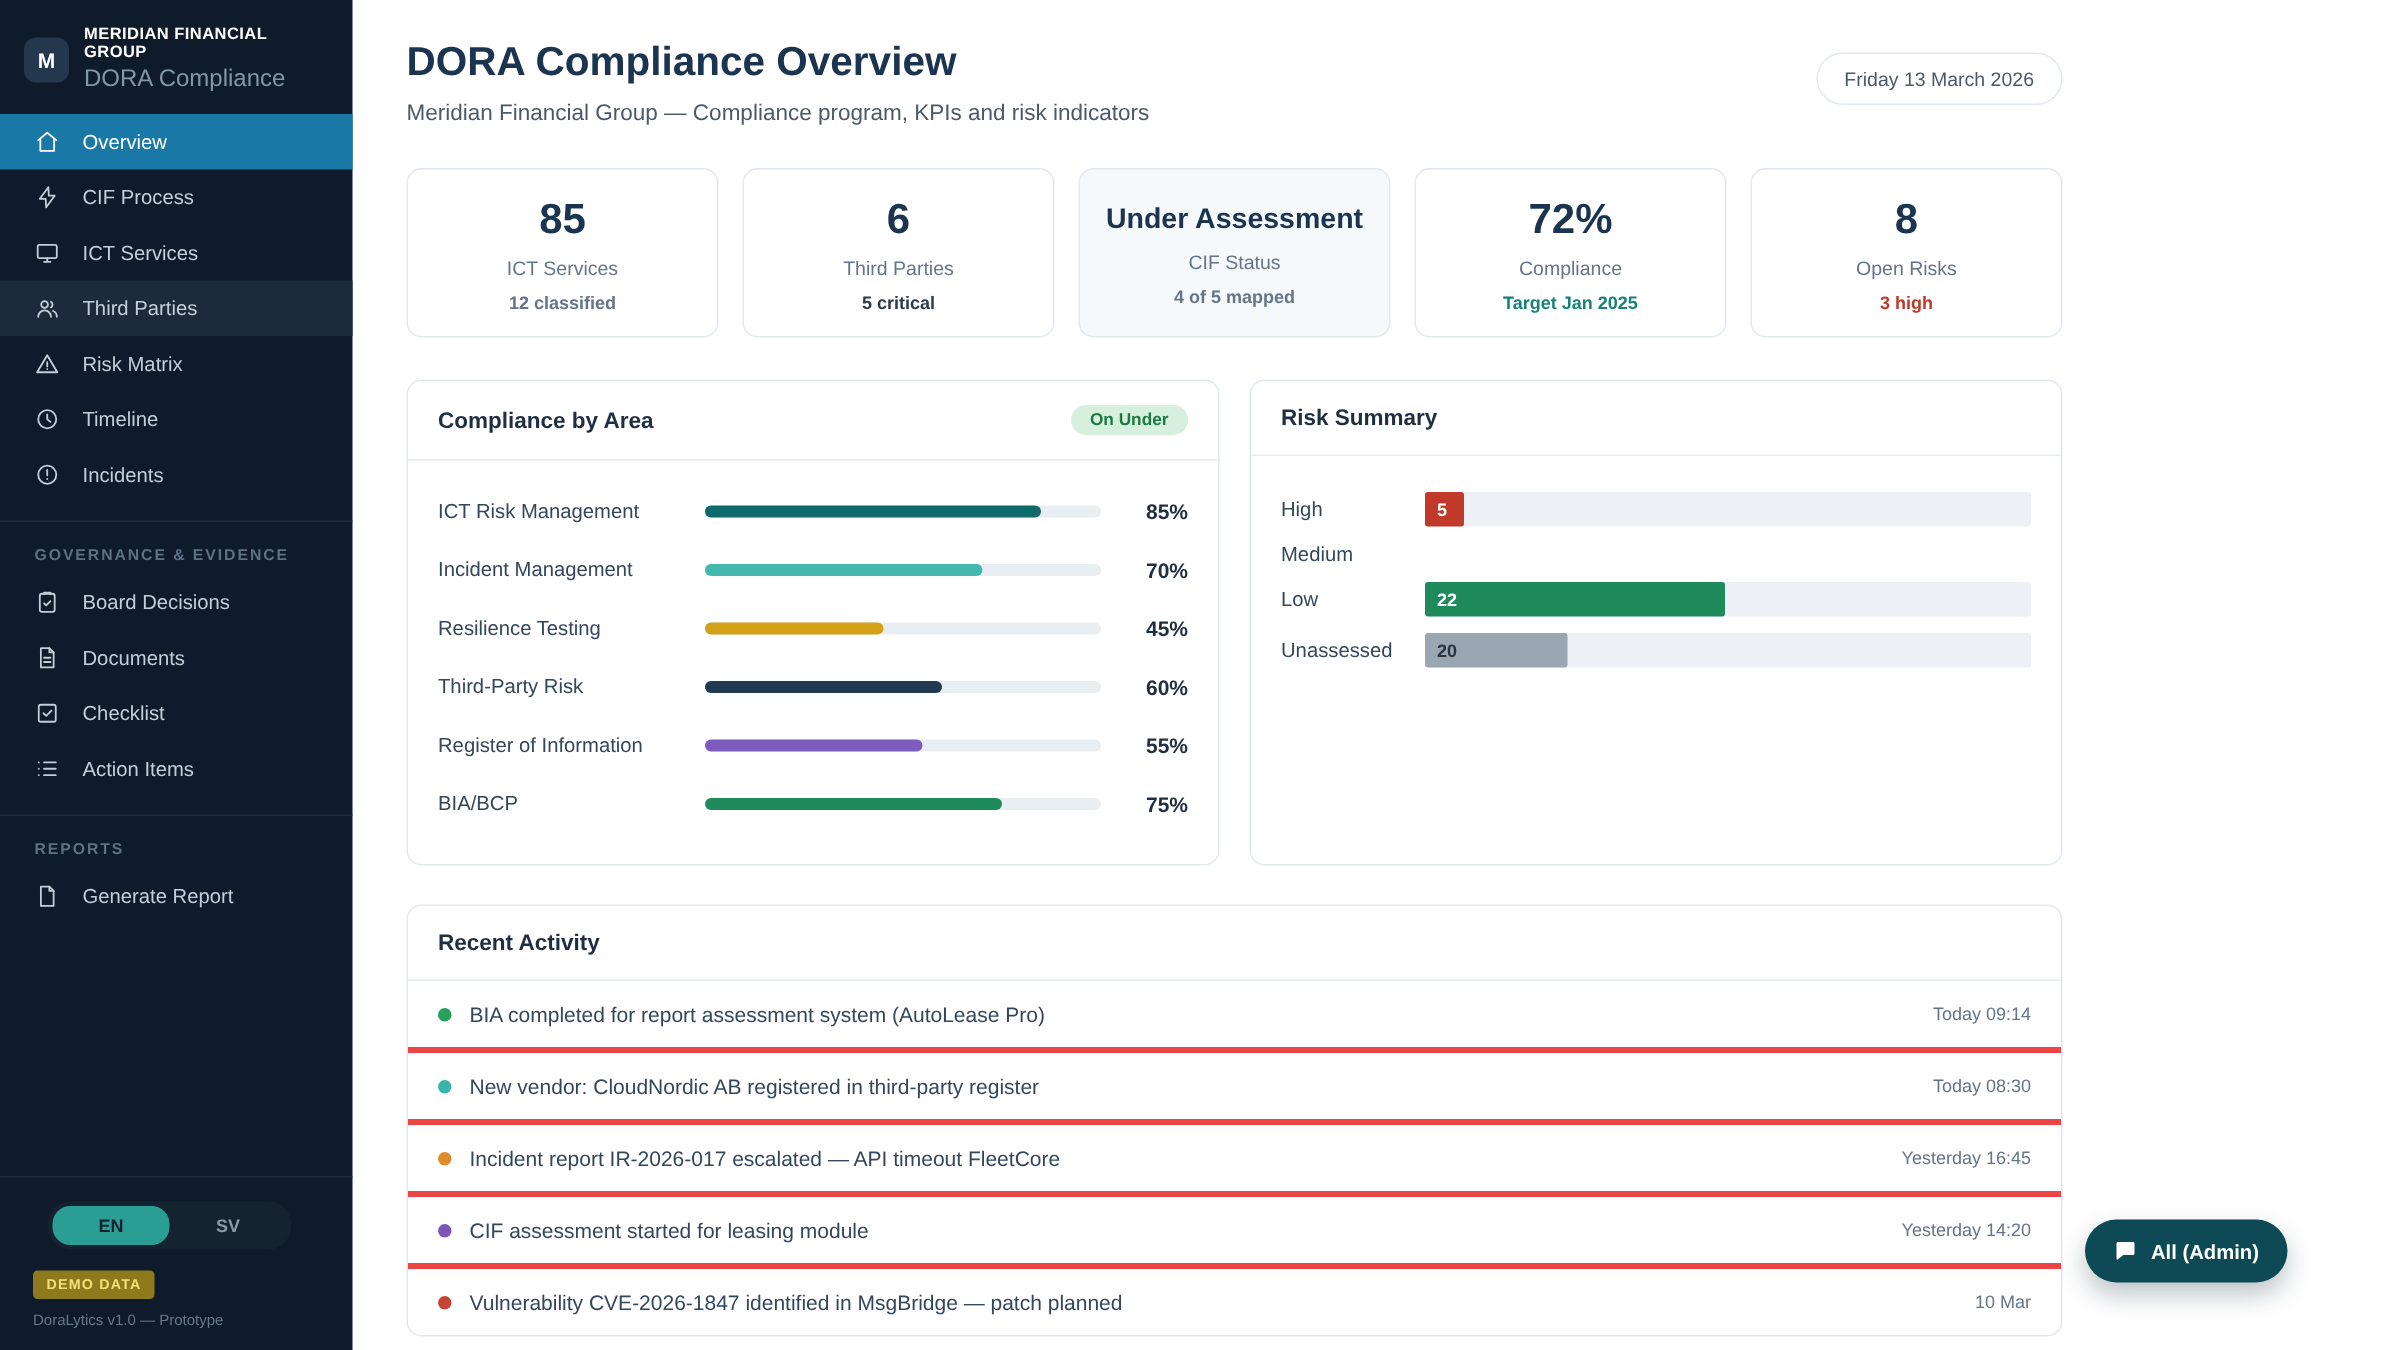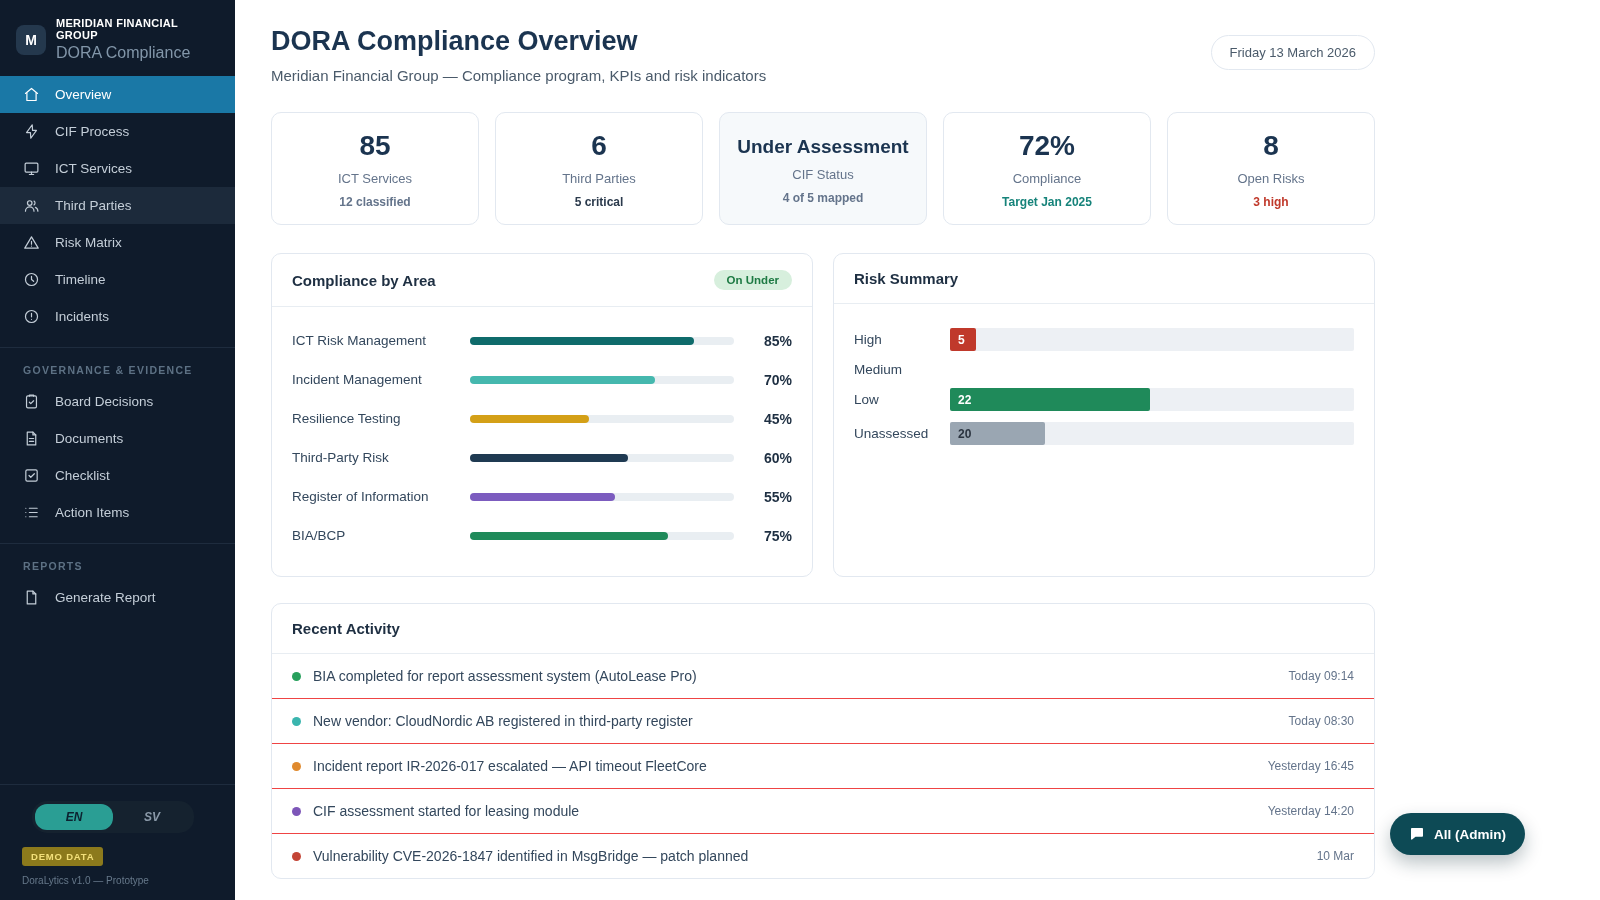--- a/index.html
+++ b/index.html
@@ -18,21 +18,21 @@
   .nav-item .icon { width: 17px; height: 17px; display: flex; flex-shrink: 0; }
   .nav-item .icon svg { width: 17px; height: 17px; }
   .nav-item.active { background: #1a78a6; color: #ffffff; }
   .nav-item.highlight { background: #1c2a3b; }
 
   .divider { height: 1px; background: #1e2c3e; margin-top: 12px; }
   .section-title { padding: 16px 23px 7px; font-size: 10.5px; font-weight: bold; letter-spacing: 1.3px; color: #5d7184; }
 
   .sidebar-bottom { margin-top: auto; padding: 16px 22px 14px; border-top: 1px solid #1e2c3e; }
   .lang-toggle { display: flex; background: #15222f; border-radius: 15px; padding: 3px; width: 162px; margin-left: 10px; }
-  .lang-btn { flex: 1; border: none; background: transparent; color: #8a99a8; font-family: inherit; font-size: 12px; font-weight: bold; padding: 6px 0; border-radius: 12px; cursor: pointer; font-style: italic; }
+  .lang-btn { flex: 1; border: none; background: transparent; color: #8a99a8; font-family: inherit; font-size: 12px; font-weight: bold; padding: 6px 0; border-radius: 12px; cursor: pointer; }
   .lang-btn.active { background: #2a9e94; color: #0c2230; }
   .demo-badge { display: inline-block; margin-top: 14px; background: #8c7a1c; color: #f3e07a; font-size: 9.5px; font-weight: bold; letter-spacing: .8px; padding: 4px 9px; border-radius: 3px; }
   .footer-note { margin-top: 9px; font-size: 10px; color: #66788a; }
 
   
   main { flex: 1; padding: 26px 225px 0 36px; overflow: hidden; }
   .page-header { display: flex; justify-content: space-between; align-items: flex-start; }
   .page-header h1 { font-size: 27px; font-weight: bold; color: #1b3450; margin-bottom: 10px; }
   .page-header p { font-size: 15px; color: #4a5a6a; }
   .date-pill { border: 1px solid #e2e8f0; border-radius: 18px; padding: 9px 18px; font-size: 13px; color: #4a5a6a; background: #fff; margin-top: 9px; white-space: nowrap; }
@@ -58,21 +58,21 @@
   .c-track { flex: 1; height: 8px; background: #e9eef2; border-radius: 4px; margin-right: 16px; }
   .c-fill { height: 8px; border-radius: 4px; }
   .c-pct { width: 42px; text-align: right; font-size: 14px; font-weight: bold; color: #1e2f42; flex-shrink: 0; }
 
   .r-row { display: flex; align-items: center; margin: 10px 0 11px; }
   .r-label { width: 96px; font-size: 13.5px; color: #33475c; flex-shrink: 0; }
   .r-track { flex: 1; height: 23px; background: #edf0f4; border-radius: 2px; }
   .r-fill { height: 23px; border-radius: 2px; display: flex; align-items: center; padding-left: 8px; font-size: 12px; font-weight: bold; min-width: 26px; }
 
   .activity { margin-top: 26px; }
-  .activity-row { display: flex; align-items: center; padding: 14px 20px; border-top: 1px solid #ef4444; }
+  .activity-row { display: flex; align-items: center; padding: 14px 20px; border-top: 4px solid #ef4444; }
   .activity-row:first-child { border-top: none; }
   .a-dot { width: 9px; height: 9px; border-radius: 50%; margin-right: 12px; flex-shrink: 0; }
   .a-text { flex: 1; font-size: 14px; color: #33475c; }
   .a-time { font-size: 12px; color: #64748b; white-space: nowrap; }
 
   .chat-btn { position: fixed; right: 75px; bottom: 45px; background: #0d4a55; color: #fff; border: none; border-radius: 22px; padding: 13px 19px; display: flex; align-items: center; gap: 9px; font-family: inherit; font-size: 13.5px; font-weight: 600; cursor: pointer; box-shadow: 0 8px 18px rgba(10, 40, 50, .28); }
   .chat-btn svg { width: 16px; height: 16px; }
 </style>
 </head>
 <body>

